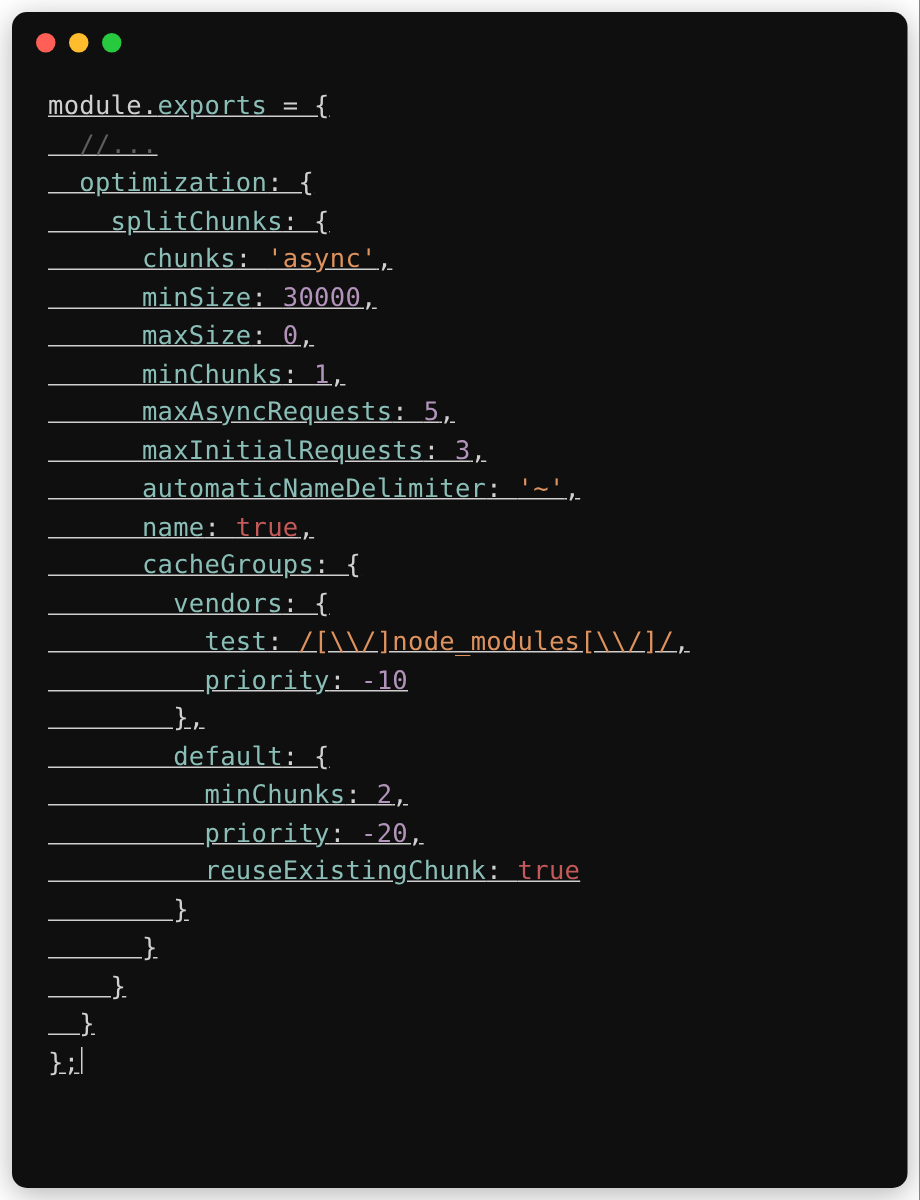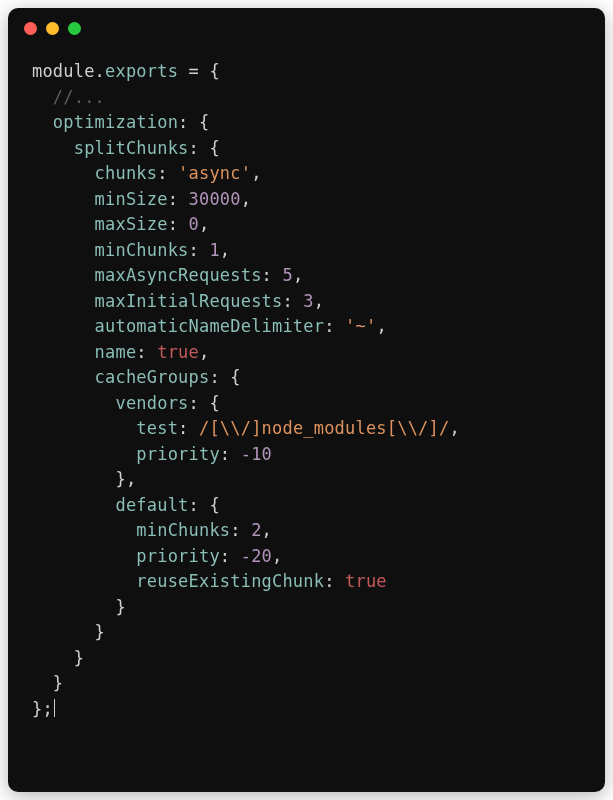--- a/index.html
+++ b/index.html
@@ -37,20 +37,21 @@
     .dot.yellow { background: #ffbd2e; }
     .dot.green { background: #27c93f; }
     .code {
       padding: 16px 24px 20px 24px;
       font-size: 17px;
       line-height: 1.5;
       white-space: pre;
       color: #d0d0d0;
       font-family: ui-monospace, "SF Mono", Menlo, Monaco, Consolas, monospace;
       letter-spacing: 0.2px;
+      text-decoration: underline;
     }
     .kw { color: #d0d0d0; }
     .prop { color: #8abeb7; }
     .str { color: #de935f; }
     .num { color: #b294bb; }
     .bool { color: #c45959; }
     .punct { color: #d0d0d0; }
     .comment { color: #5e5e5e; }
     .regex { color: #de935f; }
     .dot-op { color: #d0d0d0; }

